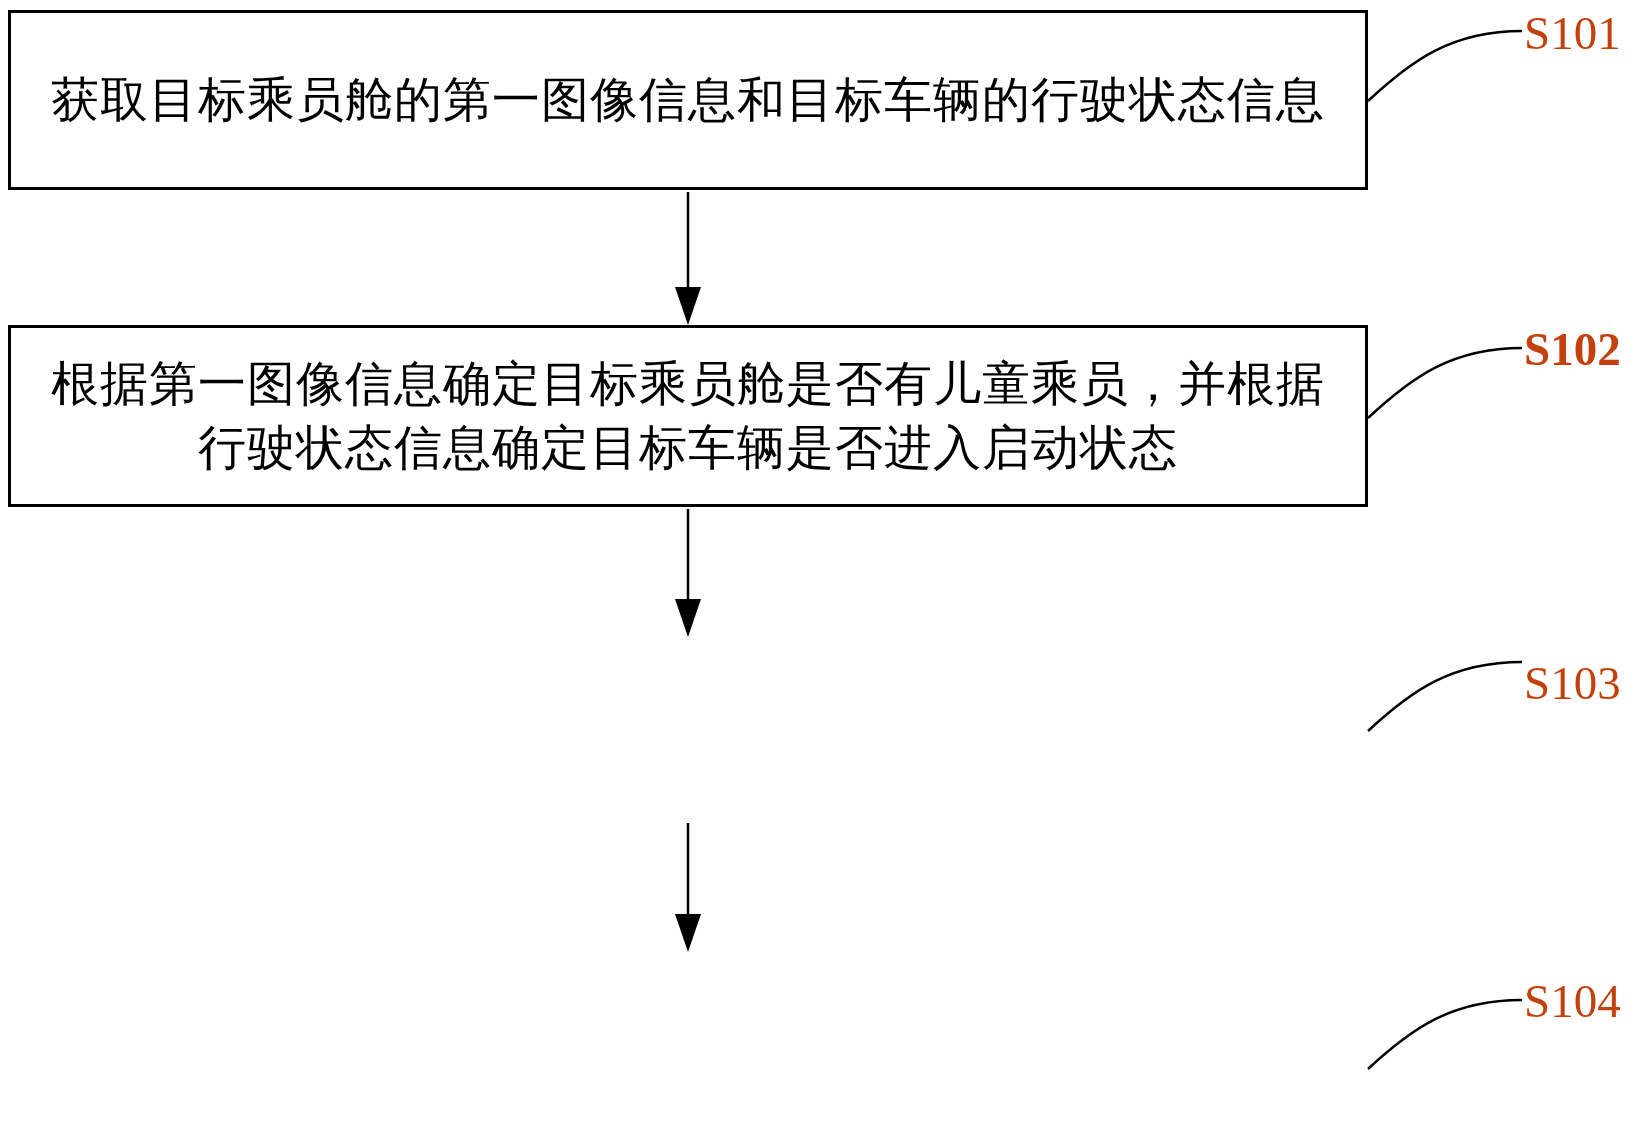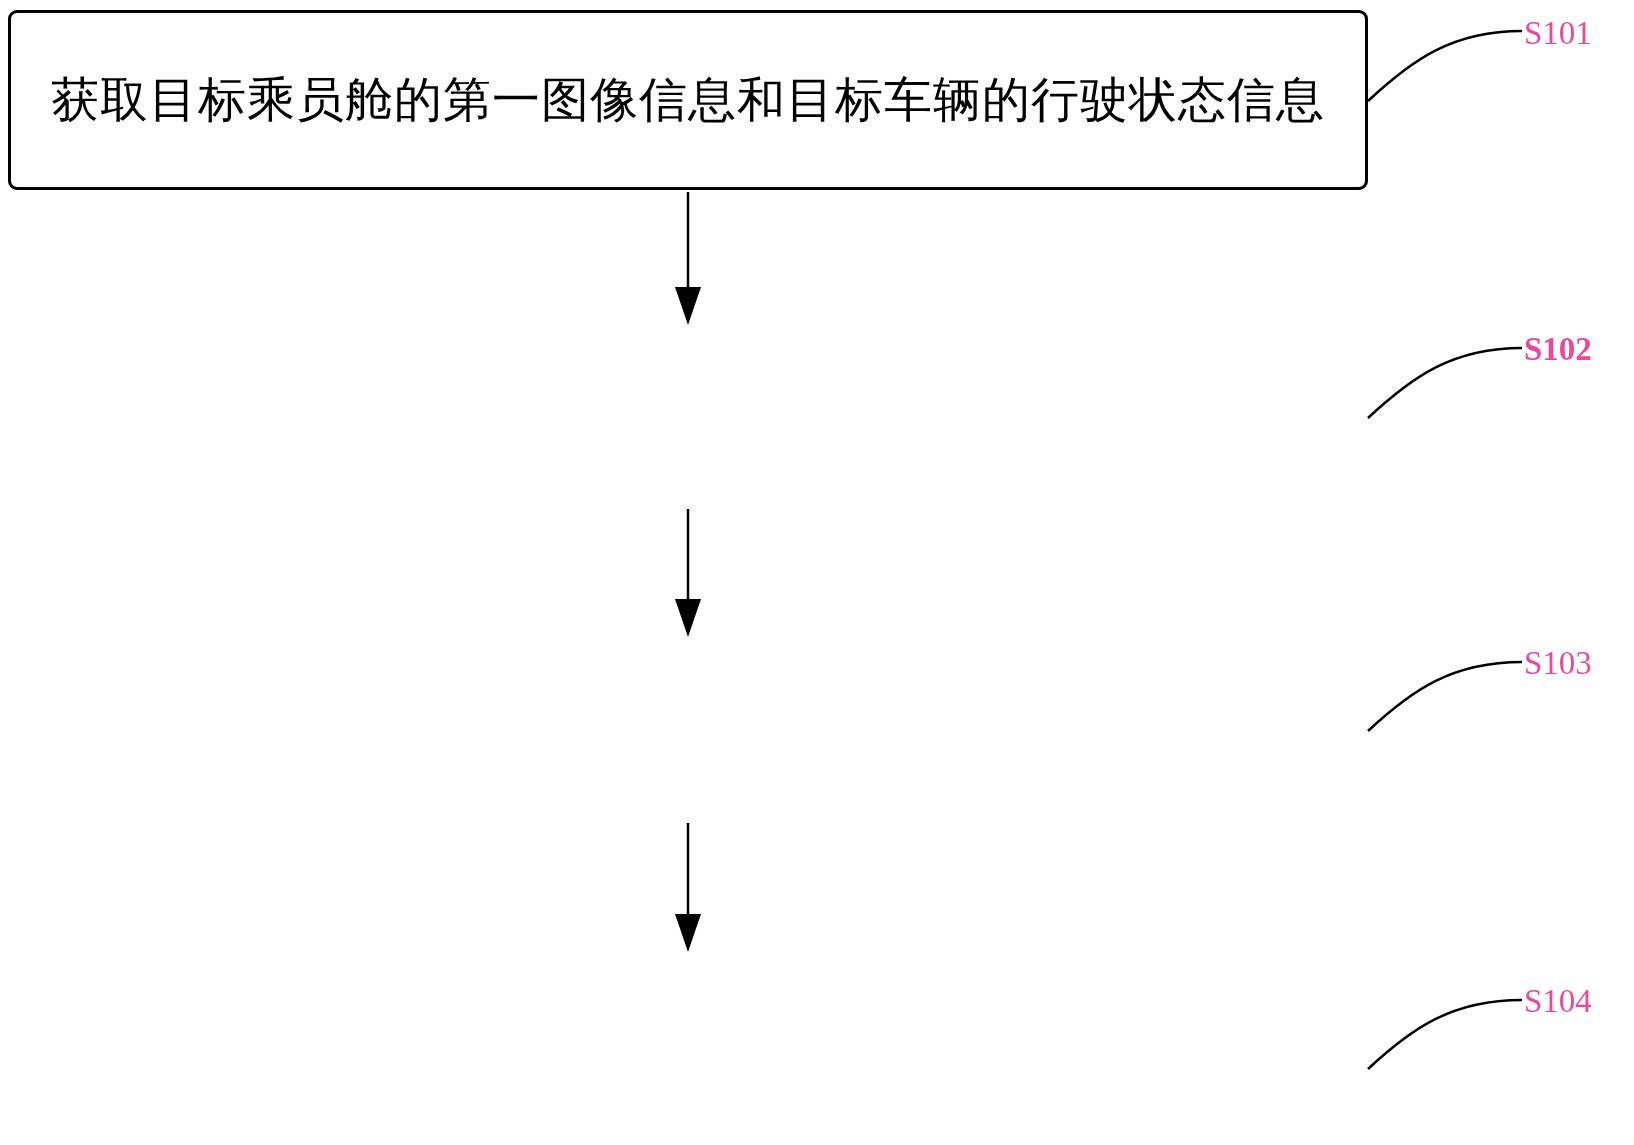--- a/index.html
+++ b/index.html
@@ -36,36 +36,36 @@
     align-items: center;
     text-align: center;
   }
   .box-line {
     font-size: 48px;
     line-height: 64px;
     letter-spacing: 1px;
     color: #000000;
     white-space: nowrap;
   }
-  #box-1 { top: 10px;  height: 180px; border-radius: 9px; }
+  #box-1 { top: 10px;  height: 180px; }
   #box-2 { top: 325px; height: 182px; }
   #box-3 { top: 637px; height: 184px; }
   #box-4 { top: 953px; height: 184px; }
   .step-label {
     position: absolute;
     left: 1524px;
     width: 110px;
-    font-size: 33px;
+    font-size: 47px;
     line-height: 56px;
-    color: #ec4899;
+    color: #c2410c;
     white-space: nowrap;
   }
   #label-1 { top: 5px; }
   #label-2 { top: 321px; font-weight: bold; }
-  #label-3 { top: 635px; }
+  #label-3 { top: 655px; }
   #label-4 { top: 973px; }
 </style>
 </head>
 <body>
 
 <div class="canvas">
 
   <svg class="overlay" viewBox="0 0 1634 1145" xmlns="http://www.w3.org/2000/svg">
 
     <g>
@@ -86,20 +86,24 @@
     <path d="M 1368 101 C 1412 60 1452 31 1522 31" fill="none" stroke="#000000" stroke-width="2.5"></path>
     <path d="M 1368 418 C 1412 377 1452 348 1522 348" fill="none" stroke="#000000" stroke-width="2.5"></path>
     <path d="M 1368 731 C 1412 690 1452 662 1522 662" fill="none" stroke="#000000" stroke-width="2.5"></path>
     <path d="M 1368 1069 C 1412 1028 1452 1000 1522 1000" fill="none" stroke="#000000" stroke-width="2.5"></path>
   </svg>
 
   <div class="flow-box" id="box-1">
     <div class="box-line">获取目标乘员舱的第一图像信息和目标车辆的行驶状态信息</div>
   </div>
 
+  <div class="flow-box" id="box-2">
+    <div class="box-line">根据第一图像信息确定目标乘员舱是否有儿童乘员，并根据</div>
+    <div class="box-line">行驶状态信息确定目标车辆是否进入启动状态</div>
+  </div>
 
 
 
   <div class="step-label" id="label-1">S101</div>
   <div class="step-label" id="label-2">S102</div>
   <div class="step-label" id="label-3">S103</div>
   <div class="step-label" id="label-4">S104</div>
 
 </div>
 

